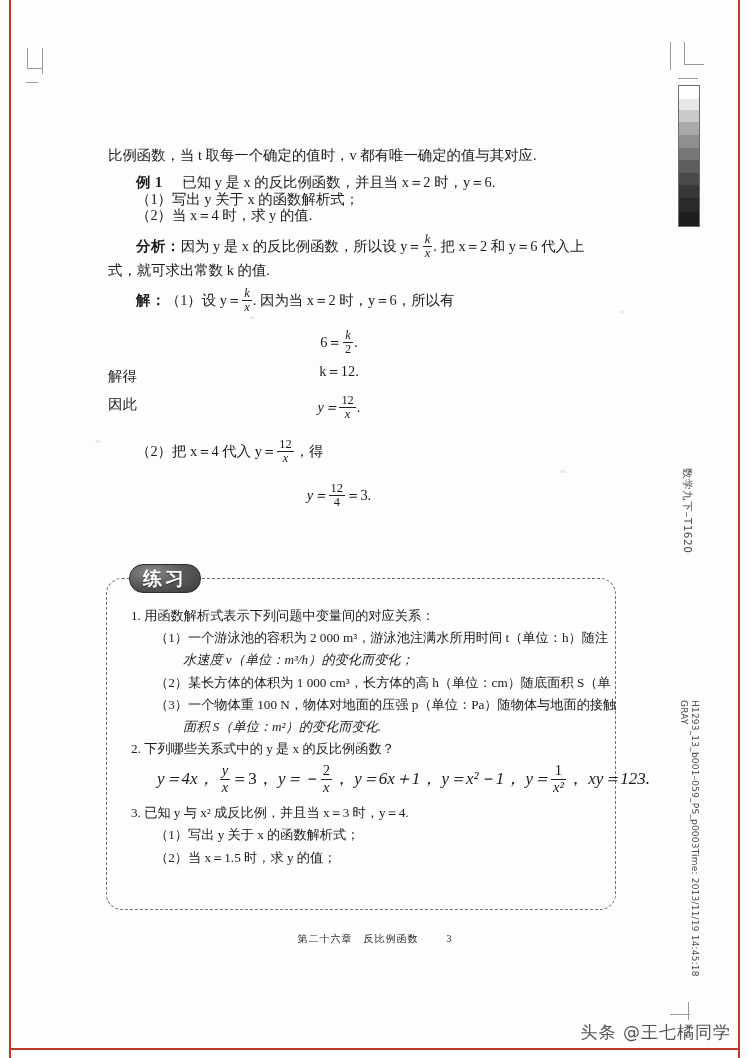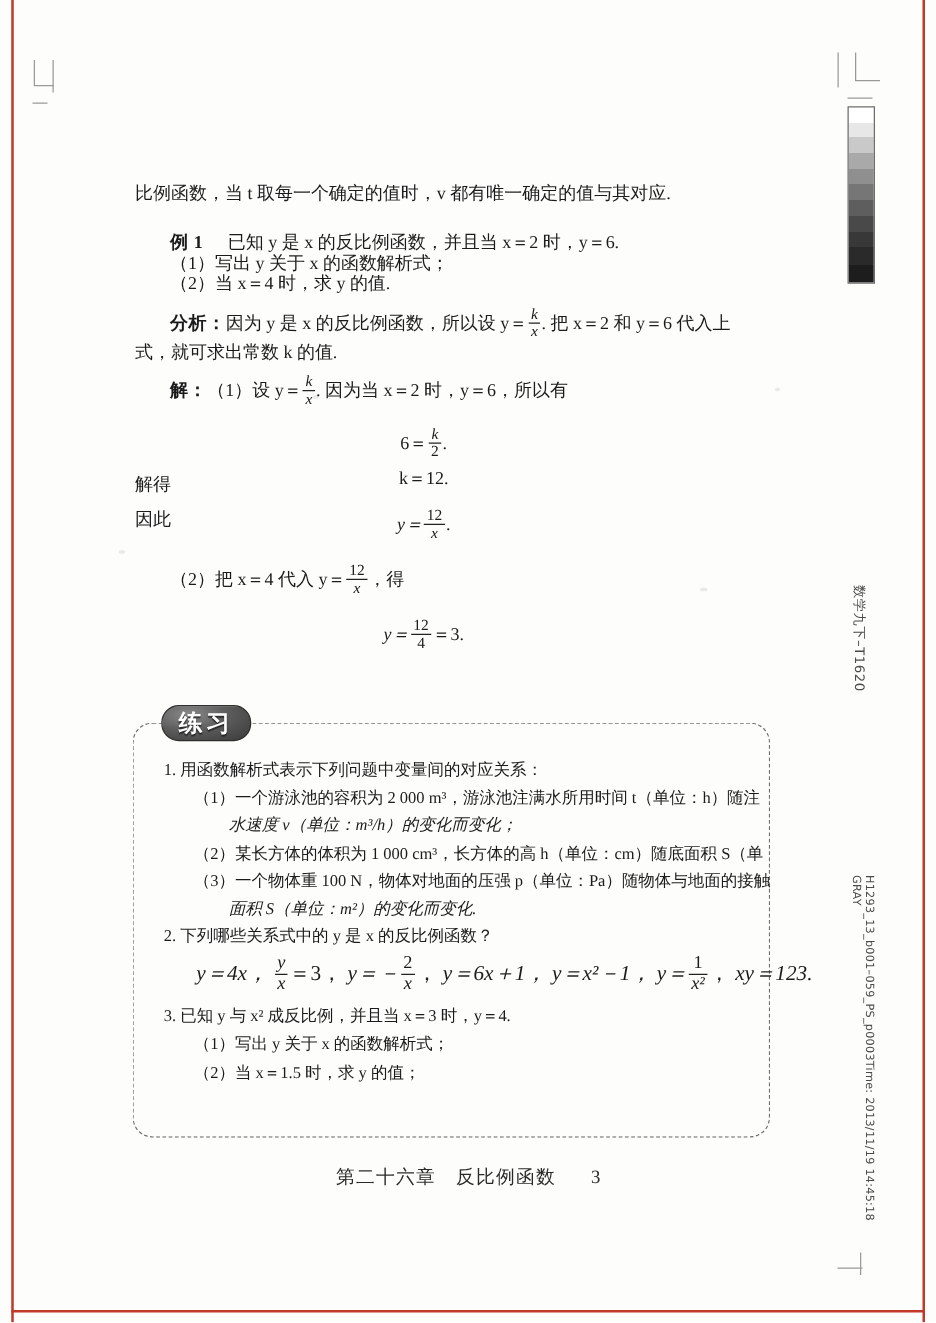--- a/index.html
+++ b/index.html
@@ -76,21 +76,21 @@
     top: 148px;
     width: 462px;
     font-size: 14.4px;
     line-height: 1.0;
   }
   .para {
     margin: 0 0 2px 0;
     white-space: nowrap;
   }
   .para.indent { text-indent: 0; padding-left: 28px; }
-  .lead { margin-bottom: 16px; }
+  .lead { margin-bottom: 4px; }
   .blk-title { font-weight: bold; letter-spacing: .5px; }
   .gap-sm { height: 9px; }
   .gap-md { height: 13px; }
 
   .ital { font-style: italic; font-family: "Liberation Serif", serif; }
   .num  { font-family: "Liberation Serif", serif; }
 
   
   .frac {
     display: inline-block;
@@ -156,21 +156,21 @@
   .ex-sub  { padding-left: 24px; margin-bottom: 9px; white-space: nowrap; }
   .ex-cont { padding-left: 52px; margin-bottom: 9px; white-space: nowrap; font-style: italic; }
   .ex-formula { padding-left: 26px; margin: 8px 0 10px 0; white-space: nowrap; font-size: 17px; }
 
   
   .footer {
     position: absolute;
     left: 0; right: 0;
     top: 932px;
     text-align: center;
-    font-size: 15px;
+    font-size: 10px;
     color: #2a2a2a;
   }
   .footer .chapter { letter-spacing: 1px; }
   .footer .pageno { margin-left: 28px; font-family: "Liberation Serif", serif; }
 
   
   .side-vert {
     position: absolute;
     transform-origin: 0 0;
     transform: rotate(90deg);
@@ -348,14 +348,15 @@
     <span class="chapter">第二十六章　反比例函数</span><span class="pageno">3</span>
   </div>
 
   <div class="side-vert side-book">数学九下–T1620</div>
 
   <div class="side-vert side-print">
     <span>H1293_13_b001–059_PS_p0003Time: 2013/11/19 14:45:18</span>
     <span class="l2">GRAY</span>
   </div>
 
+  <div class="watermark">头条 @王七橘同学</div>
 
 </div>
 
 </body></html>

